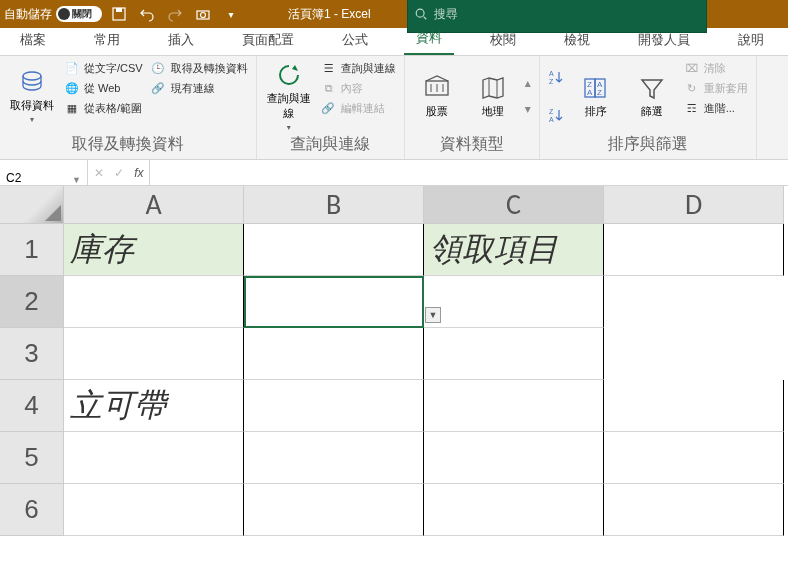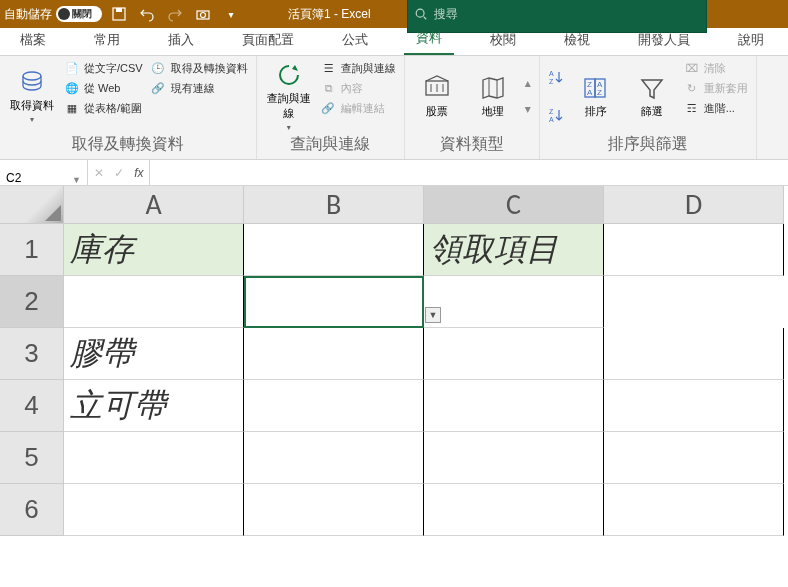--- a/index.html
+++ b/index.html
@@ -318,21 +318,20 @@
       <div class="row">
         <div class="rowh sel">2</div>
         <div class="cell"></div>
         <div class="cell active">
           <div class="dd-handle">▼</div>
         </div>
         <div class="cell"></div>
       </div>
       <div class="row">
         <div class="rowh">3</div>
-        <div class="cell">膠帶</div>
         <div class="cell"></div>
         <div class="cell"></div>
         <div class="cell"></div>
       </div>
       <div class="row">
         <div class="rowh">4</div>
         <div class="cell">立可帶</div>
         <div class="cell"></div>
         <div class="cell"></div>
         <div class="cell"></div>

